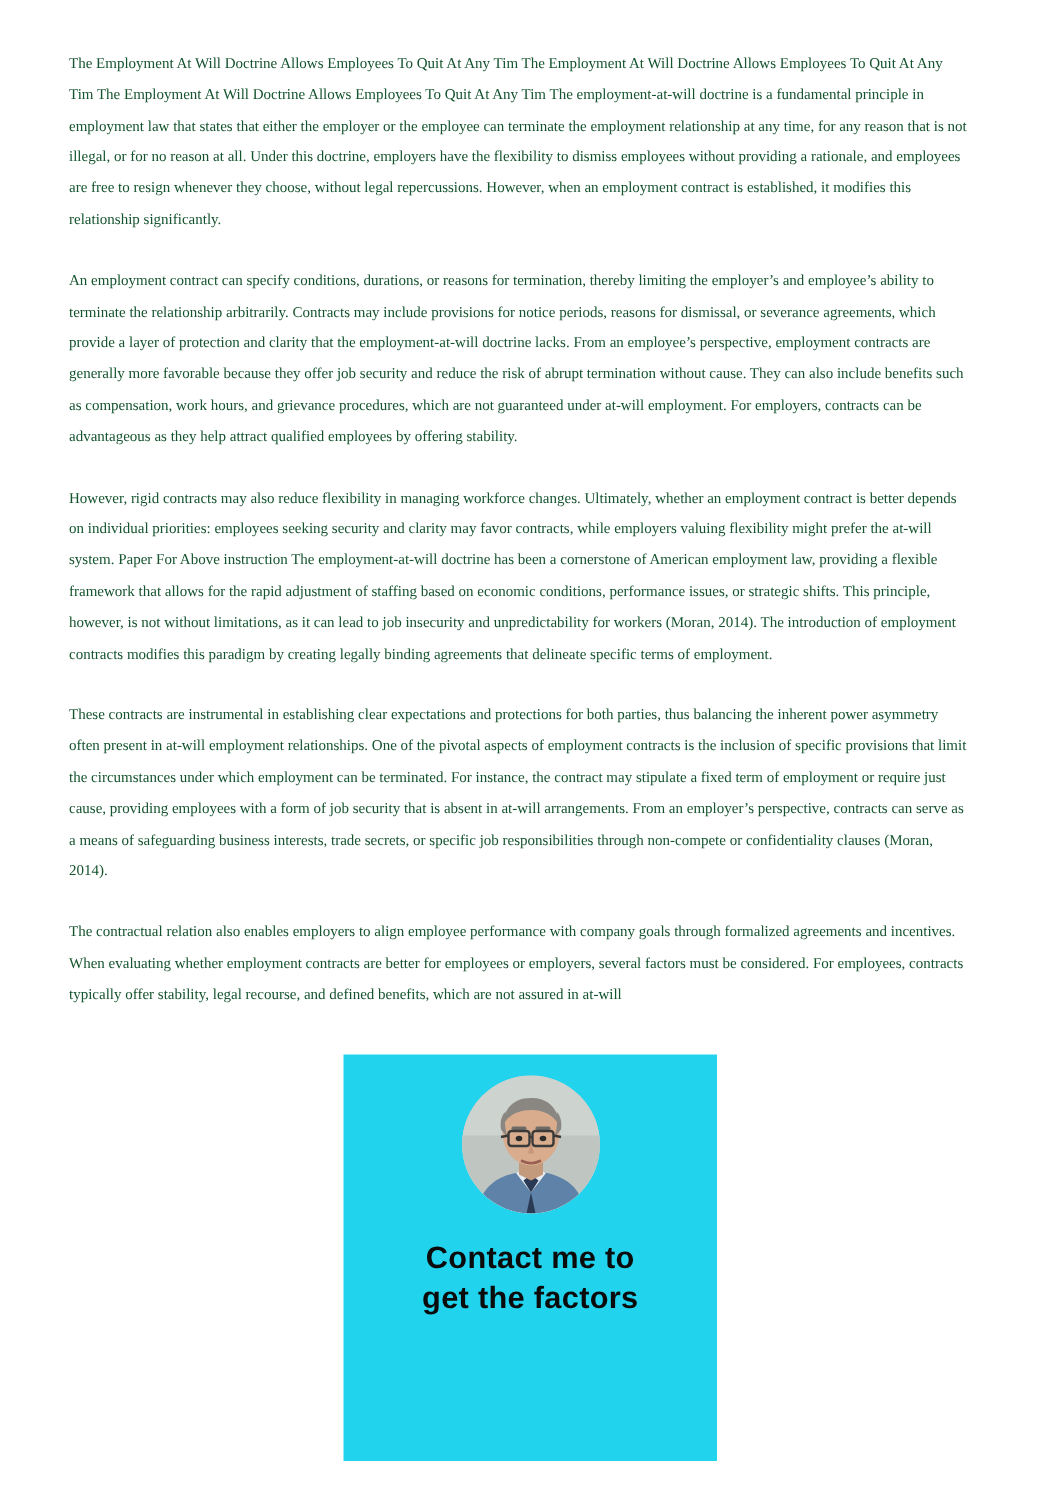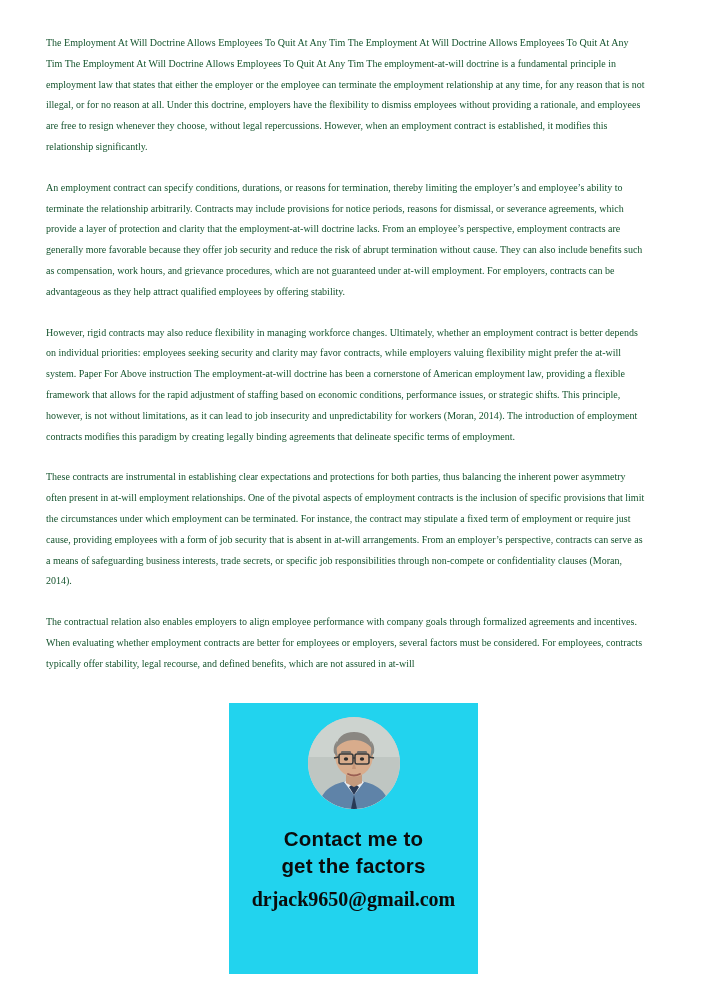--- a/index.html
+++ b/index.html
@@ -146,16 +146,15 @@
           <path d="M46 44 L44 52 L48 52 Z" fill="#c08f70" opacity="0.7"></path>
 
           <path d="M40 57 Q46 60 52 57" stroke="#9a5f53" stroke-width="1.8" fill="none" stroke-linecap="round"></path>
         </g>
       </svg>
     </div>
     <div class="overlay-text">
       <div>Contact me to</div>
       <div>get the factors</div>
     </div>
-    <div class="overlay-email">drjack9650@gmail.com</div>
   </div>
 
 </div>
 
 </body></html>

